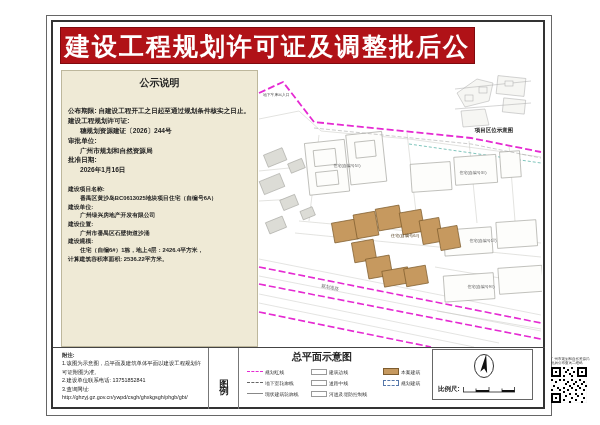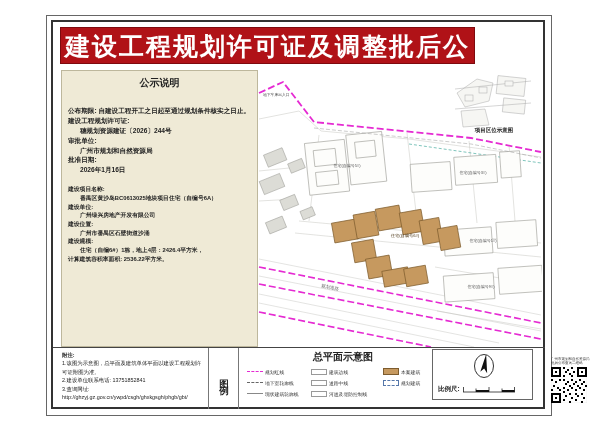--- a/index.html
+++ b/index.html
@@ -31,21 +31,21 @@
   .map-label{font-size:4px;fill:#555;}
 
   
   .strip-divider{left:53px;top:347px;width:492px;height:0;border-top:1px solid #444;}
   .notes{left:62px;top:351px;width:144px;font-size:5.4px;line-height:1.55;color:#222;}
   .notes .nt{font-weight:bold;}
   .notes .url{word-break:break-all;}
   .legend-keybox{left:208px;top:348px;width:31px;height:61px;border-left:1px solid #777;border-right:1px solid #777;
                  display:flex;align-items:center;justify-content:center;}
   .legend-keybox span{writing-mode:vertical-rl;text-orientation:upright;font-size:9.5px;font-weight:bold;letter-spacing:7px;}
-  .plan-title{left:278px;top:350px;width:130px;text-align:center;font-size:10px;font-weight:bold;}
+  .plan-title{left:257px;top:350px;width:130px;text-align:center;font-size:10px;font-weight:bold;}
   .legend{left:247px;top:366px;display:grid;grid-auto-flow:column;grid-template-rows:repeat(3,11px);
           grid-template-columns:64px 72px 52px;align-items:center;}
   .li{display:flex;align-items:center;gap:2px;font-size:4.8px;color:#333;}
   .sw{width:16px;flex:0 0 16px;}
   .sw-mag{height:0;border-top:1.5px dashed #e52ad2;}
   .sw-dashdot{height:0;border-top:1px dashed #666;}
   .sw-line{height:0;border-top:1px solid #888;}
   .sw-rect{height:6px;border:1px solid #999;background:#fff;}
   .sw-tan{height:7px;background:#c6995f;border:1px solid #7d5c2e;}
   .sw-dashrect{height:6px;border:1px dashed #5577aa;background:#fff;}

